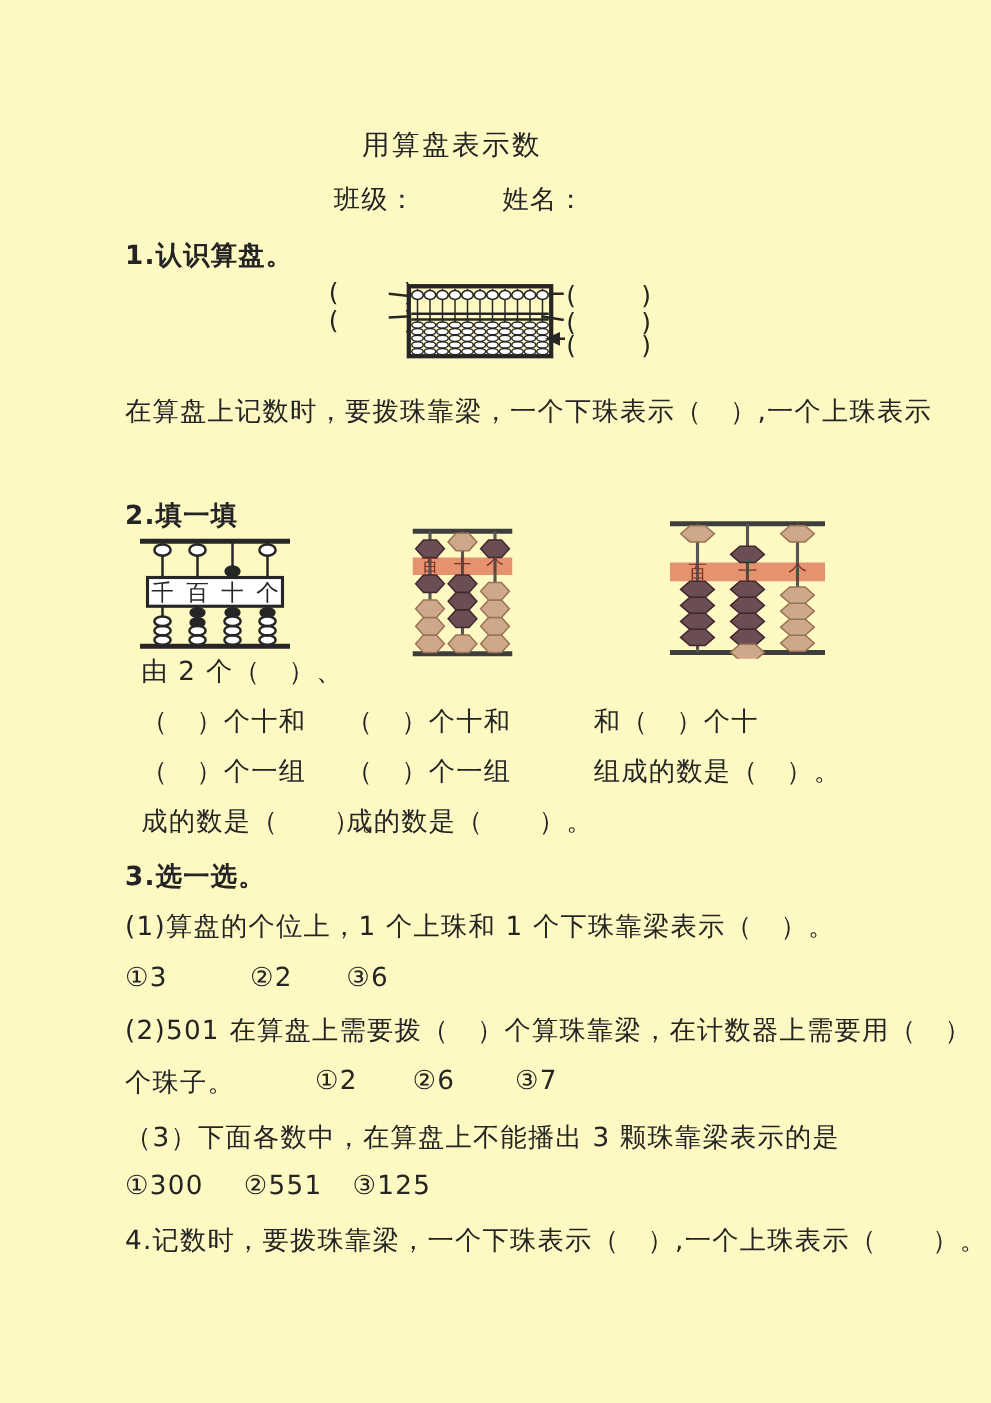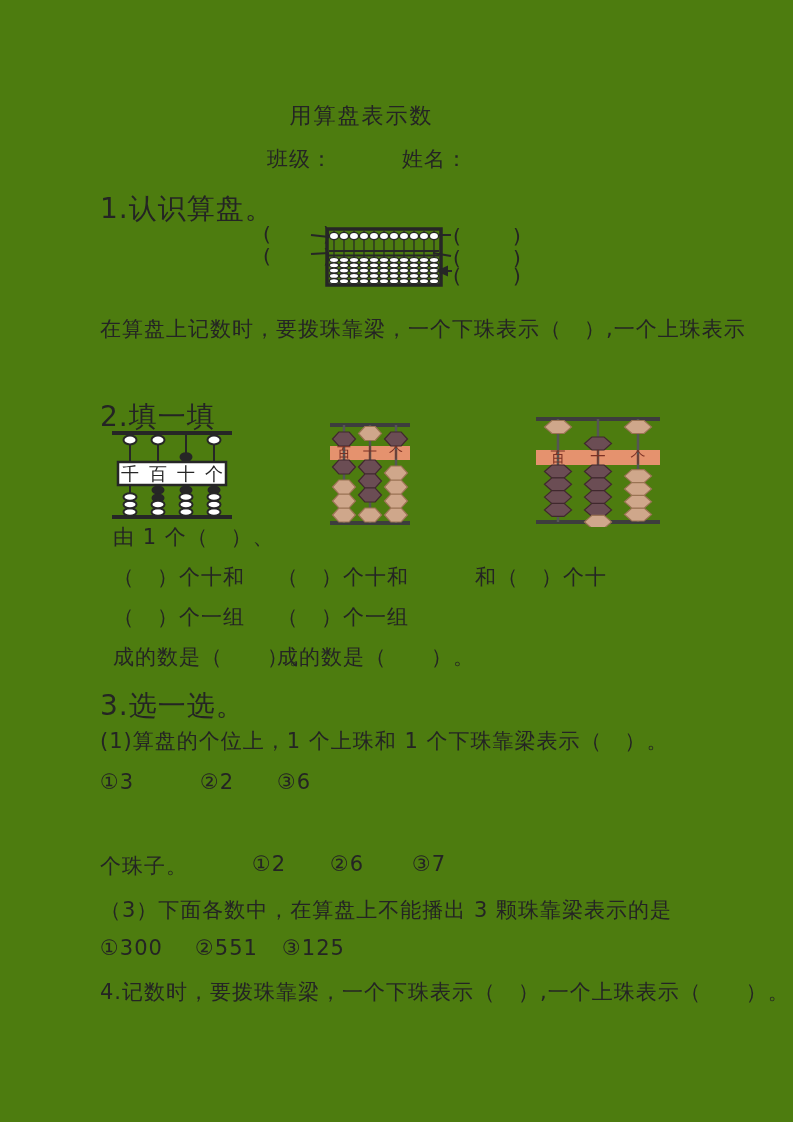--- a/index.html
+++ b/index.html
@@ -1,26 +1,26 @@
 <!DOCTYPE html>
 <html><head>
 <meta charset="utf-8">
 <style>
   html,body{margin:0;padding:0;background:#e8e8e8;}
   .page{
     position:relative;width:793px;height:1122px;margin:0 auto;
-    background:#4d7c0f;overflow:hidden;
+    background:#fef9c3;overflow:hidden;
     font-family:"DejaVu Sans","Liberation Sans",sans-serif;
     color:#242424;
   }
   .abs{position:absolute;}
   .t{font-size:21px;letter-spacing:1px;white-space:nowrap;}
   .title{position:absolute;top:101px;left:0;width:723px;text-align:center;
          font-size:22px;letter-spacing:2px;}
-  .heading{font-size:28px;letter-spacing:1px;}
+  .heading{font-size:21px;letter-spacing:1px;font-weight:bold;}
   .blank{white-space:pre;font-size:20px;letter-spacing:2px;}
   .diagram{position:absolute;left:255px;top:222px;width:262px;height:72px;}
   .overlay{position:absolute;left:0;top:0;pointer-events:none;}
   svg{display:block;}
 </style>
 </head>
 <body>
 
 <div class="page">
 
@@ -212,38 +212,40 @@
       <polygon points="88.5,13 95.925,6.5 108.075,6.5 115.5,13 108.075,19.5 95.925,19.5" fill="#cfa78b" stroke="#9a7354" stroke-width="1.2"></polygon>
       <polygon points="88.5,100.5 95.925,94 108.075,94 115.5,100.5 108.075,107 95.925,107" fill="#cfa78b" stroke="#9a7354" stroke-width="1.2"></polygon>
       <polygon points="88.5,87.7 95.925,81.2 108.075,81.2 115.5,87.7 108.075,94.2 95.925,94.2" fill="#cfa78b" stroke="#9a7354" stroke-width="1.2"></polygon>
       <polygon points="88.5,74.9 95.925,68.4 108.075,68.4 115.5,74.9 108.075,81.4 95.925,81.4" fill="#cfa78b" stroke="#9a7354" stroke-width="1.2"></polygon>
       <polygon points="88.5,62.099999999999994 95.925,55.599999999999994 108.075,55.599999999999994 115.5,62.099999999999994 108.075,68.6 95.925,68.6" fill="#cfa78b" stroke="#9a7354" stroke-width="1.2"></polygon>
       <text x="22" y="48" text-anchor="middle" font-size="15" fill="#7c3124">百</text>
       <text x="62" y="48" text-anchor="middle" font-size="15" fill="#7c3124">十</text>
       <text x="102" y="48" text-anchor="middle" font-size="15" fill="#7c3124">个</text>
     </svg>
 
-  <div class="abs t" style="left:113px;top:523px">由 1 个（　）、</div>
+  <div class="abs t" style="left:113px;top:523px">由 2 个（　）、</div>
   <div class="abs t" style="left:113px;top:563px">（　）个十和</div>
   <div class="abs t" style="left:113px;top:603px">（　）个一组</div>
   <div class="abs t" style="left:113px;top:643px">成的数是（　　）。</div>
 
   <div class="abs t" style="left:277px;top:563px">（　）个十和</div>
   <div class="abs t" style="left:277px;top:603px">（　）个一组</div>
   <div class="abs t" style="left:277px;top:643px">成的数是（　　）。</div>
 
   <div class="abs t" style="left:475px;top:563px">和（　）个十</div>
+  <div class="abs t" style="left:475px;top:603px">组成的数是（　）。</div>
 
   <div class="abs heading" style="left:100px;top:687px">3.选一选。</div>
 
   <div class="abs t" style="left:100px;top:727px">(1)算盘的个位上，1 个上珠和 1 个下珠靠梁表示（　）。</div>
   <span class="abs t" style="left:100px;top:770px">①3</span>
   <span class="abs t" style="left:200px;top:770px">②2</span>
   <span class="abs t" style="left:277px;top:770px">③6</span>
 
+  <div class="abs t" style="left:100px;top:810px">(2)501 在算盘上需要拨（　）个算珠靠梁，在计数器上需要用（　）</div>
   <span class="abs t" style="left:100px;top:852px">个珠子。</span>
   <span class="abs t" style="left:252px;top:852px">①2</span>
   <span class="abs t" style="left:330px;top:852px">②6</span>
   <span class="abs t" style="left:412px;top:852px">③7</span>
 
   <div class="abs t" style="left:100px;top:896px">（3）下面各数中，在算盘上不能播出 3 颗珠靠梁表示的是</div>
   <span class="abs t" style="left:100px;top:936px">①300</span>
   <span class="abs t" style="left:195px;top:936px">②551</span>
   <span class="abs t" style="left:282px;top:936px">③125</span>
 

